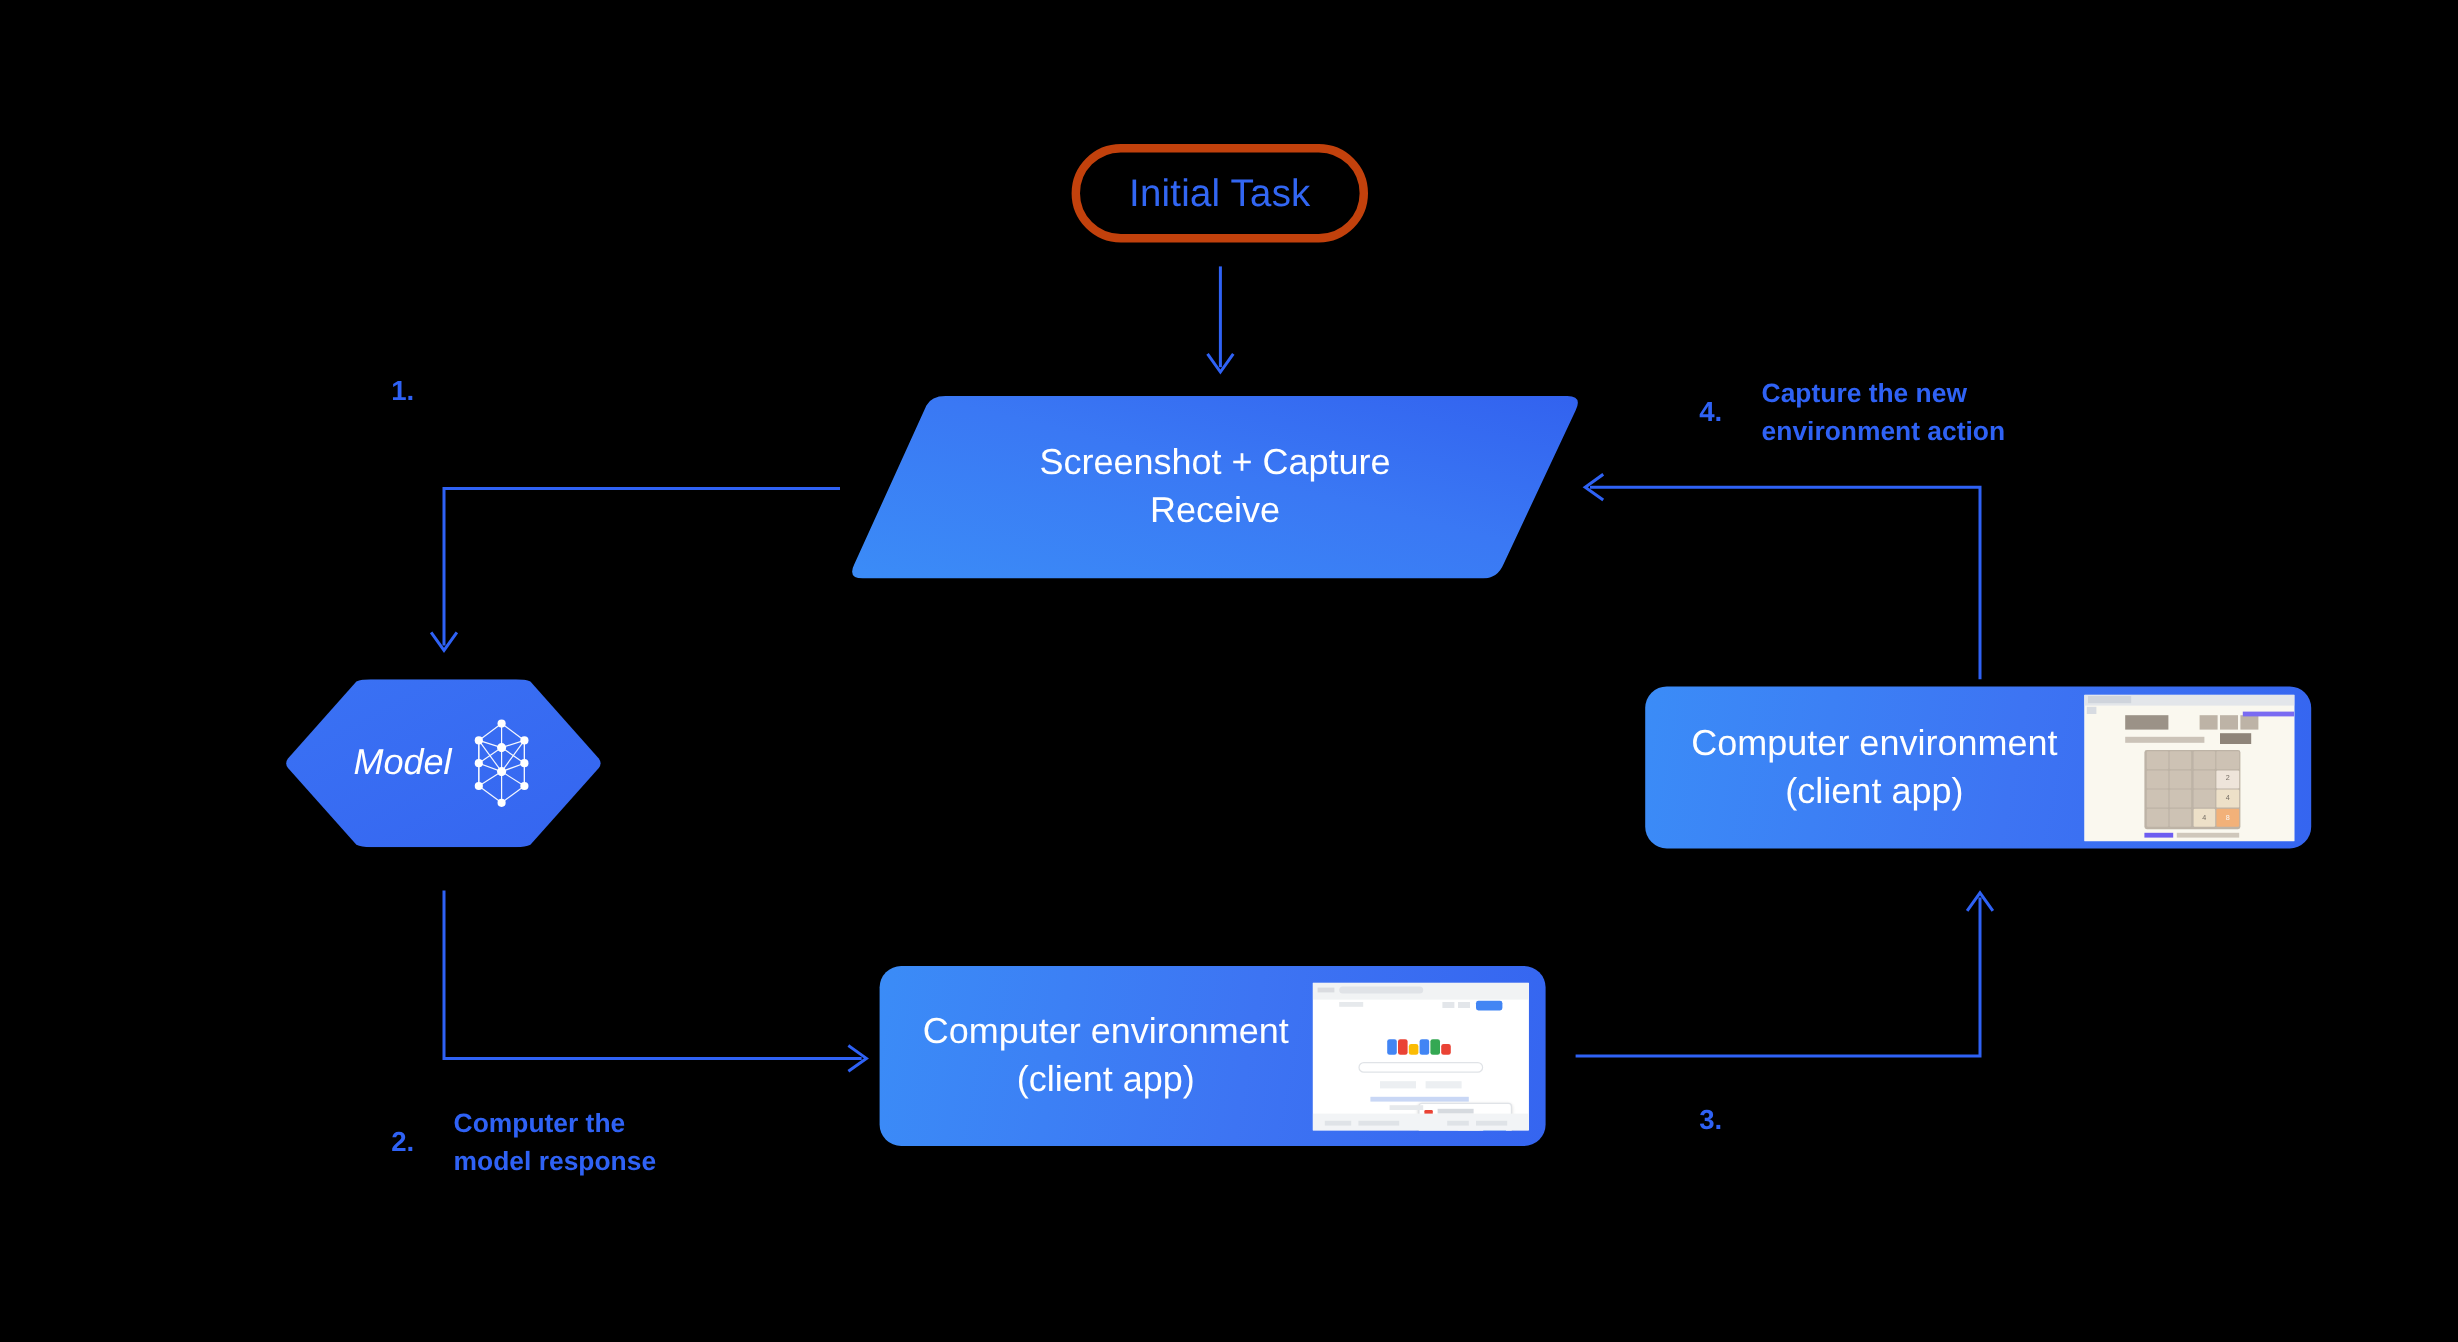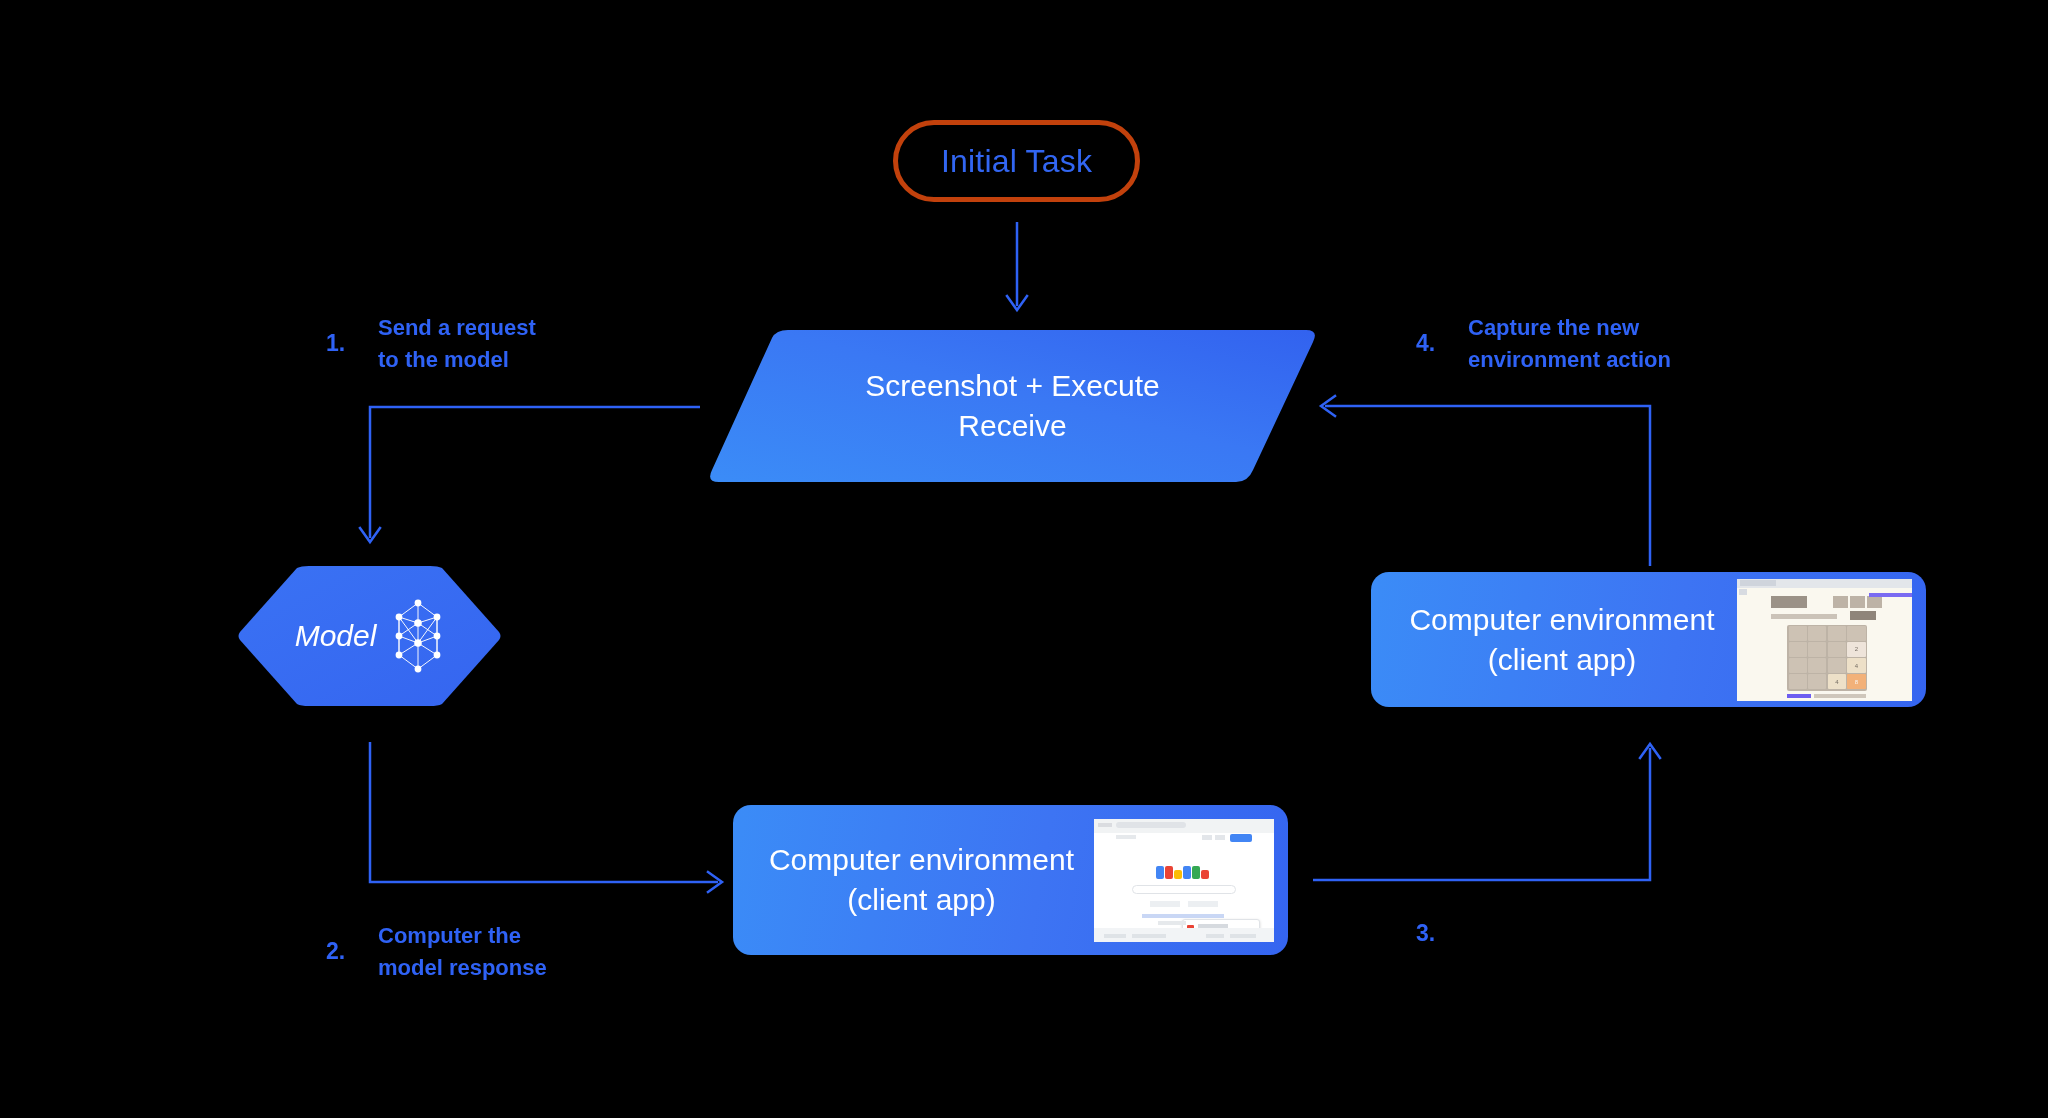--- a/index.html
+++ b/index.html
@@ -29,21 +29,21 @@
     pointer-events: none;
   }
 
   
   .pill {
     position: absolute;
     left: 893px;
     top: 120px;
     width: 247px;
     height: 82px;
-    border: 5px solid #c2410c;
+    border: 7px solid #c2410c;
     border-radius: 45px;
     display: flex;
     align-items: center;
     justify-content: center;
     box-sizing: border-box;
   }
   .pill-label {
     color: #3266f2;
     font-size: 32px;
     letter-spacing: 0.2px;
@@ -486,21 +486,21 @@
 
   <div class="pill">
     <span class="pill-label">Initial Task</span>
   </div>
 
   <div class="para-wrap">
     <svg class="para-shape" viewBox="0 0 613 152" preserveAspectRatio="none">
       <path d="M66,8 Q70,0 82,0 L600,0 Q613,0 607,12 L547,140 Q542,152 530,152 L13,152 Q0,152 6,140 Z" fill="url(#gradPara)" transform="scale(1,1)"></path>
     </svg>
     <div class="para-text">
-      <span>Screenshot + Execute</span>
+      <span>Screenshot + Capture</span>
       <span>Receive</span>
     </div>
   </div>
 
   <div class="hex-wrap">
     <svg class="hex-shape" viewBox="0 0 265 140" preserveAspectRatio="none">
       <path d="M60,2 Q64,0 72,0 L193,0 Q201,0 205,2 L262,66 Q265,70 262,74 L205,138 Q201,140 193,140 L72,140 Q64,140 60,138 L3,74 Q0,70 3,66 Z" fill="url(#gradHex)"></path>
     </svg>
     <div class="hex-inner">
       <span class="hex-label">Model</span>
@@ -627,22 +627,20 @@
         <div class="fl fl1"></div>
         <div class="fl fl2"></div>
         <div class="fl fl3"></div>
         <div class="fl fl4"></div>
       </div>
     </div>
   </div>
 
   <div class="step" id="step-1">
     <span class="step-num">1.</span>
-    <span class="step-text">Send a request
-to the model</span>
   </div>
   <div class="step" id="step-2">
     <span class="step-num">2.</span>
     <span class="step-text">Computer the
 model response</span>
   </div>
   <div class="step" id="step-3">
     <span class="step-num">3.</span>
   </div>
   <div class="step" id="step-4">

